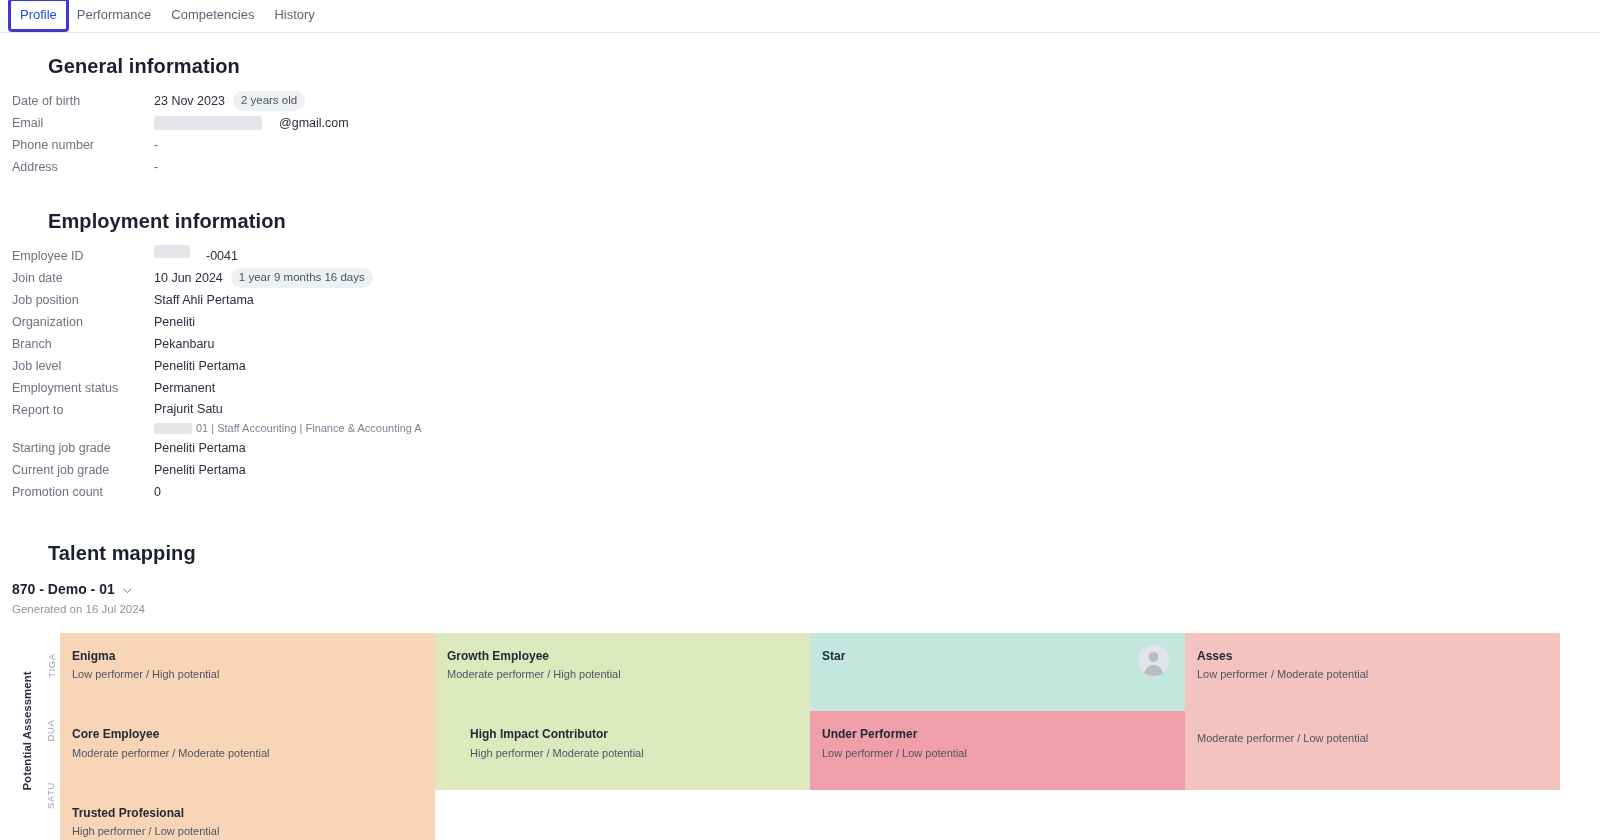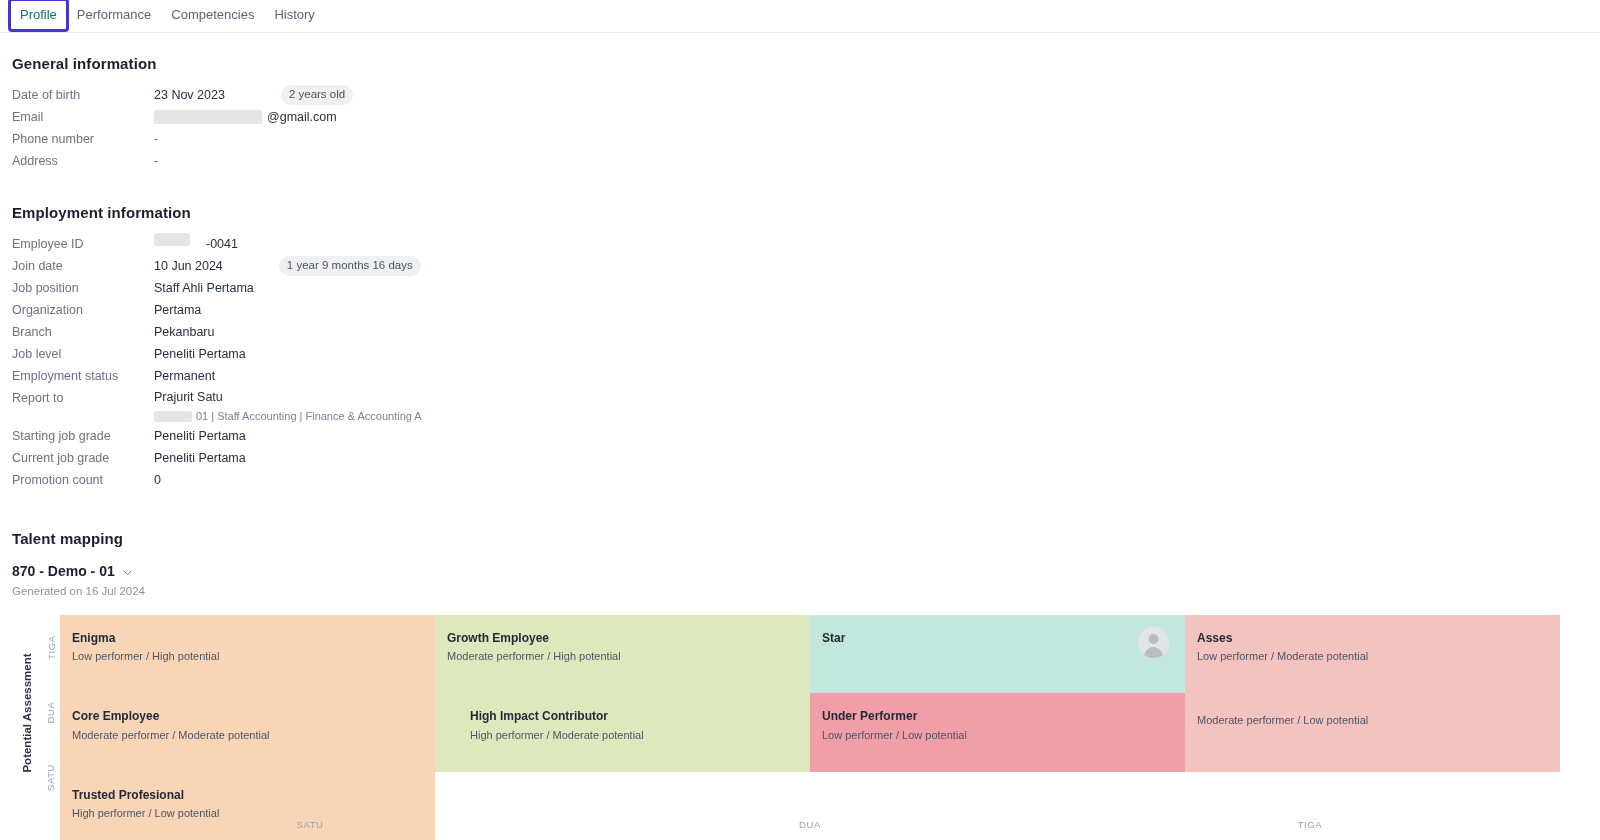--- a/index.html
+++ b/index.html
@@ -23,37 +23,38 @@
   }
   .tab {
     font-size: 13px;
     color: #5c6475;
     padding: 8px 10px 9px 10px;
     line-height: 1;
     white-space: nowrap;
     cursor: pointer;
   }
   .tab.active {
-    color: #0f766e;
+    color: #1d4ed8;
     outline: 3px solid #4338ca;
     outline-offset: -1px;
     background: #fff;
     position: relative;
     z-index: 3;
     border-radius: 2px;
   }
 
   
   .content { padding: 0 12px; }
 
   .section-title {
-    font-size: 15px;
+    font-size: 20px;
     font-weight: bold;
     color: #1a2030;
     letter-spacing: .1px;
+    margin-left: 36px;
   }
   #general-section { margin-top: 22px; }
   #employment-section { margin-top: 32px; }
   #talent-section { margin-top: 39px; }
 
   .fields { margin-top: 12px; }
   .field-row {
     display: flex;
     align-items: flex-start;
     min-height: 22px;
@@ -82,21 +83,20 @@
 
   .badge {
     display: inline-block;
     background: #eef0f3;
     color: #4b5360;
     border-radius: 10px;
     font-size: 11.5px;
     line-height: 1;
     padding: 4px 8px 5px 8px;
     white-space: nowrap;
-    margin-left: 48px;
   }
 
   .redact {
     display: inline-block;
     background: #e4e5e8;
     border-radius: 2px;
     vertical-align: middle;
     height: 13px;
   }
   .redact.email { width: 108px; height: 14px; margin-right: 1px; }
@@ -266,21 +266,21 @@
         <div class="field-label">Date of birth</div>
         <div class="field-value">
           <span>23 Nov 2023</span>
           <span class="badge">2 years old</span>
         </div>
       </div>
 
       <div class="field-row">
         <div class="field-label">Email</div>
         <div class="field-value">
-          <span style="display:flex;align-items:center;gap:4px">
+          <span style="display:flex;align-items:center;gap:16px">
             <span class="redact email"></span>
             <span>@gmail.com</span>
           </span>
         </div>
       </div>
 
       <div class="field-row">
         <div class="field-label">Phone number</div>
         <div class="field-value muted-dash">-</div>
       </div>
@@ -315,21 +315,21 @@
         </div>
       </div>
 
       <div class="field-row">
         <div class="field-label">Job position</div>
         <div class="field-value">Staff Ahli Pertama</div>
       </div>
 
       <div class="field-row">
         <div class="field-label">Organization</div>
-        <div class="field-value">Pertama</div>
+        <div class="field-value">Peneliti</div>
       </div>
 
       <div class="field-row">
         <div class="field-label">Branch</div>
         <div class="field-value">Pekanbaru</div>
       </div>
 
       <div class="field-row">
         <div class="field-label">Job level</div>
         <div class="field-value">Peneliti Pertama</div>

